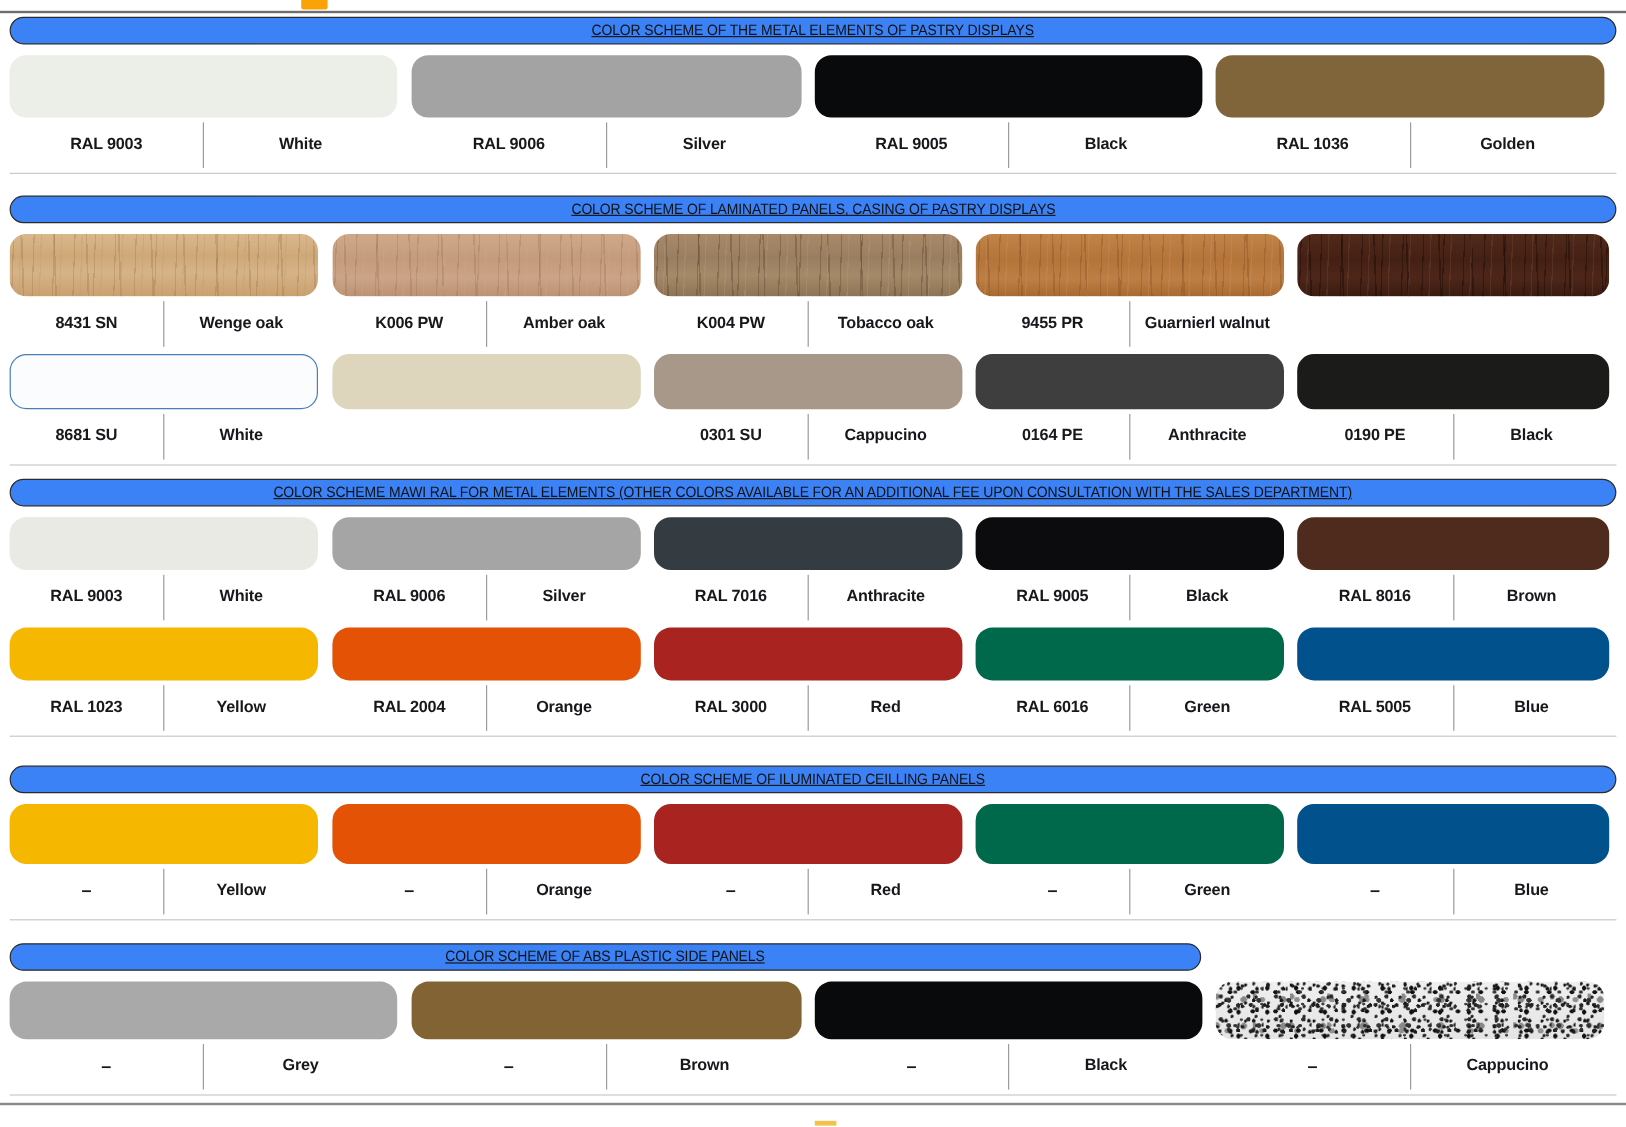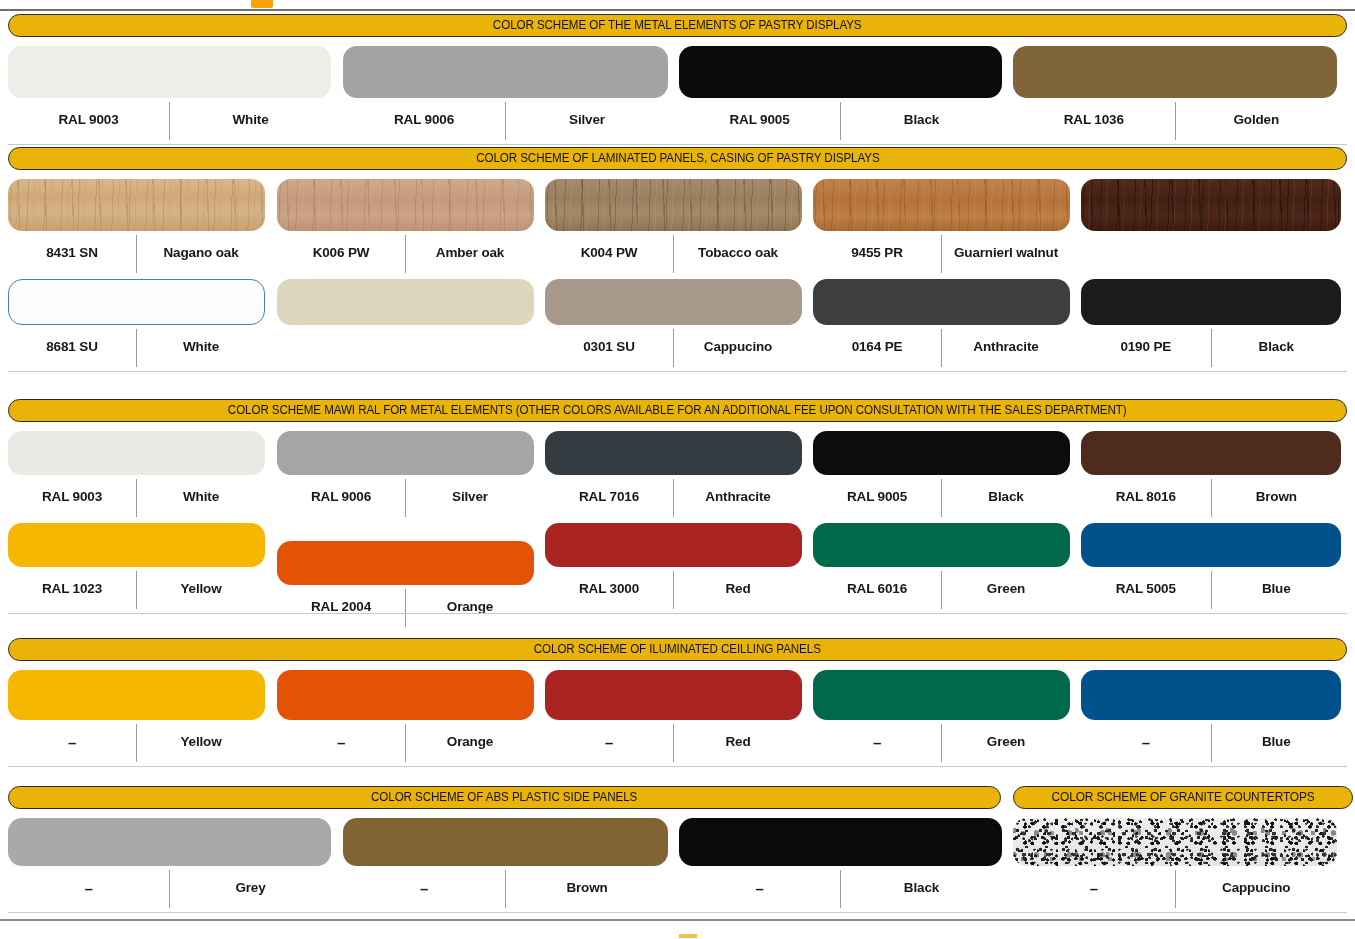--- a/index.html
+++ b/index.html
@@ -22,24 +22,25 @@
 
   
   .section{position:absolute;left:0;box-sizing:border-box;}
 
   .hdr-row{position:relative;height:26px;display:flex;gap:10px;padding:0 8px;box-sizing:border-box;}
   .pill{
     position:relative;
     height:23px;
     border:1.3px solid #2b2b2b;
     border-radius:13px;
-    background:#eab308;
+    background:#3b82f6;
     display:flex;align-items:center;justify-content:center;
     box-sizing:border-box;
     overflow:hidden;
+    text-decoration:underline;
   }
   .pill-text{
     font-size:12.5px;
     letter-spacing:-0.1px;
     color:#111;
     white-space:nowrap;
     line-height:1;
     transform:scaleX(0.93);
   }
   .pill.narrow .pill-text{font-size:12.4px;transform:scaleX(0.96);}
@@ -128,33 +129,33 @@
             <div class="swatch" style="height: 52px; background: rgb(127, 101, 57);"></div>
             <div class="labels">
               <div class="lab">RAL 1036</div>
               <div class="divider"></div>
               <div class="lab">Golden</div>
             </div>
           </div>
         </div>
         <div class="sep" style="position: absolute; left: 0px; right: 0px; top: 130px;"></div>
       </div>
-      <div class="section" style="top: 147px; width: 1355px;">
+      <div class="section" style="top: 163px; width: 1355px;">
         <div class="hdr-row" style="padding: 0px; position: relative;">
           <div class="pill" style="position: absolute; left: 8px; width: 1339px;">
             <span class="pill-text">COLOR SCHEME OF LAMINATED PANELS, CASING OF PASTRY DISPLAYS</span>
           </div>
         </div>
         <div class="grid" style="position: absolute; left: 0px; top: 32px; width: 1355px; padding: 0px;">
           <div class="cell" style="position: absolute; left: 8px; width: 257px;">
             <div class="swatch" style="height: 52px; background: repeating-linear-gradient(92deg, transparent 0px, transparent 3px, rgba(150, 110, 65, 0.3) 3px, rgba(150, 110, 65, 0.3) 4px, transparent 4px, transparent 9px, rgba(190, 155, 110, 0.35) 9px, rgba(190, 155, 110, 0.35) 10px, transparent 10px, transparent 17px), repeating-linear-gradient(88deg, transparent 0px, transparent 11px, rgba(150, 110, 65, 0.3) 11px, rgba(150, 110, 65, 0.3) 12.4px, transparent 12.4px, transparent 27px), linear-gradient(rgb(217, 184, 140) 0%, rgb(207, 168, 120) 35%, rgb(214, 179, 135) 62%, rgb(201, 160, 112) 100%);"></div>
             <div class="labels">
               <div class="lab">8431 SN</div>
               <div class="divider"></div>
-              <div class="lab">Nagano oak</div>
+              <div class="lab">Wenge oak</div>
             </div>
           </div>
           <div class="cell" style="position: absolute; left: 277px; width: 257px;">
             <div class="swatch" style="height: 52px; background: repeating-linear-gradient(92deg, transparent 0px, transparent 3px, rgba(140, 100, 70, 0.26) 3px, rgba(140, 100, 70, 0.26) 4px, transparent 4px, transparent 9px, rgba(200, 170, 145, 0.3) 9px, rgba(200, 170, 145, 0.3) 10px, transparent 10px, transparent 17px), repeating-linear-gradient(88deg, transparent 0px, transparent 11px, rgba(140, 100, 70, 0.26) 11px, rgba(140, 100, 70, 0.26) 12.4px, transparent 12.4px, transparent 27px), linear-gradient(rgb(207, 169, 139) 0%, rgb(196, 155, 124) 40%, rgb(203, 163, 134) 70%, rgb(189, 146, 116) 100%);"></div>
             <div class="labels">
               <div class="lab">K006 PW</div>
               <div class="divider"></div>
               <div class="lab">Amber oak</div>
             </div>
           </div>
@@ -267,21 +268,21 @@
         </div>
         <div class="grid" style="position: absolute; left: 0px; top: 124px; width: 1355px; padding: 0px;">
           <div class="cell" style="position: absolute; left: 8px; width: 257px;">
             <div class="swatch" style="height: 44px; background: rgb(245, 183, 0);"></div>
             <div class="labels">
               <div class="lab">RAL 1023</div>
               <div class="divider"></div>
               <div class="lab">Yellow</div>
             </div>
           </div>
-          <div class="cell" style="position: absolute; left: 277px; width: 257px; margin-top: 18px;">
+          <div class="cell" style="position: absolute; left: 277px; width: 257px;">
             <div class="swatch" style="height: 44px; background: rgb(227, 82, 5);"></div>
             <div class="labels">
               <div class="lab">RAL 2004</div>
               <div class="divider"></div>
               <div class="lab">Orange</div>
             </div>
           </div>
           <div class="cell" style="position: absolute; left: 545px; width: 257px;">
             <div class="swatch" style="height: 44px; background: rgb(169, 36, 32);"></div>
             <div class="labels">
@@ -357,23 +358,20 @@
             </div>
           </div>
         </div>
         <div class="sep" style="position: absolute; left: 0px; right: 0px; top: 128px;"></div>
       </div>
       <div class="section" style="top: 786px; width: 1355px;">
         <div class="hdr-row" style="padding: 0px; position: relative;">
           <div class="pill" style="position: absolute; left: 8px; width: 993px;">
             <span class="pill-text">COLOR SCHEME OF ABS PLASTIC SIDE PANELS</span>
           </div>
-          <div class="pill narrow" style="position: absolute; left: 1013px; width: 340px;">
-            <span class="pill-text">COLOR SCHEME OF GRANITE COUNTERTOPS</span>
-          </div>
         </div>
         <div class="grid" style="position: absolute; left: 0px; top: 32px; width: 1355px; padding: 0px;">
           <div class="cell" style="position: absolute; left: 8px; width: 323px;">
             <div class="swatch" style="height: 48px; background: rgb(169, 169, 169);"></div>
             <div class="labels">
               <div class="lab dash">–</div>
               <div class="divider"></div>
               <div class="lab">Grey</div>
             </div>
           </div>

